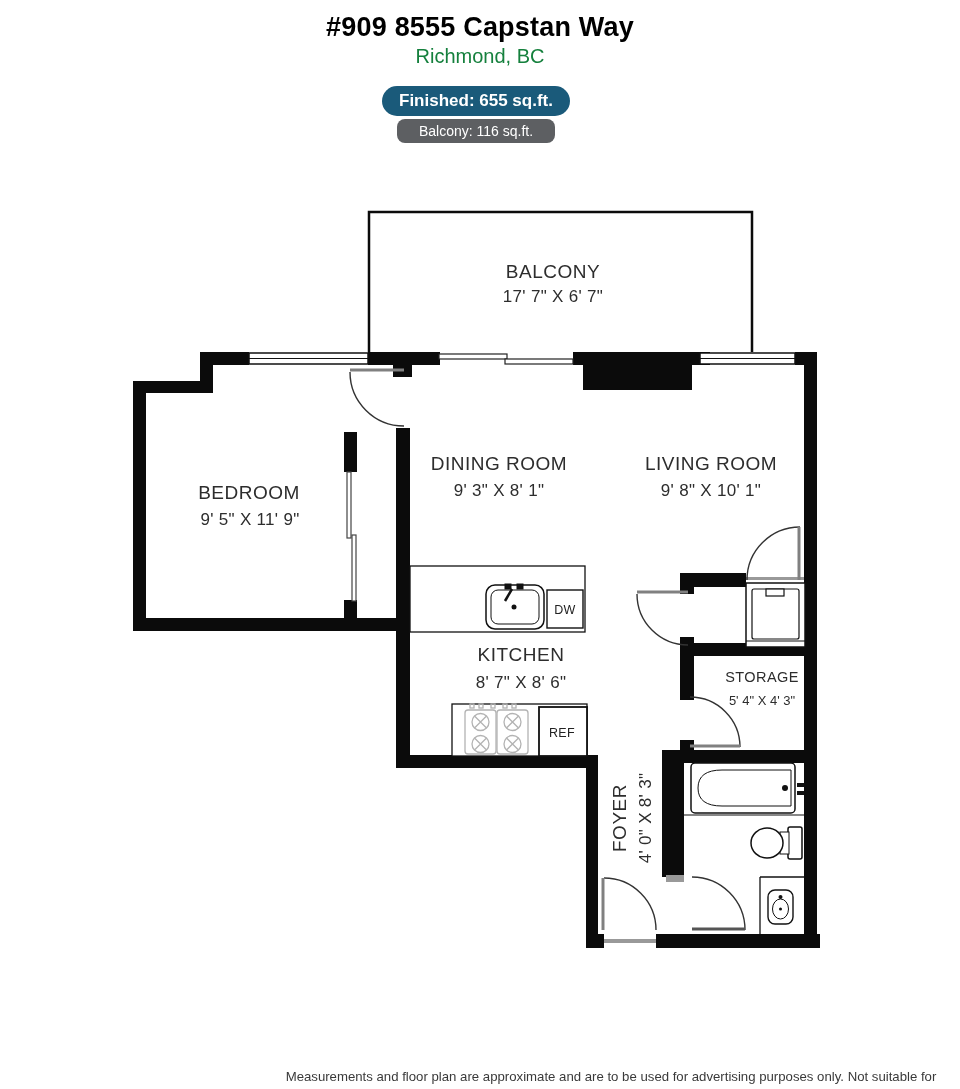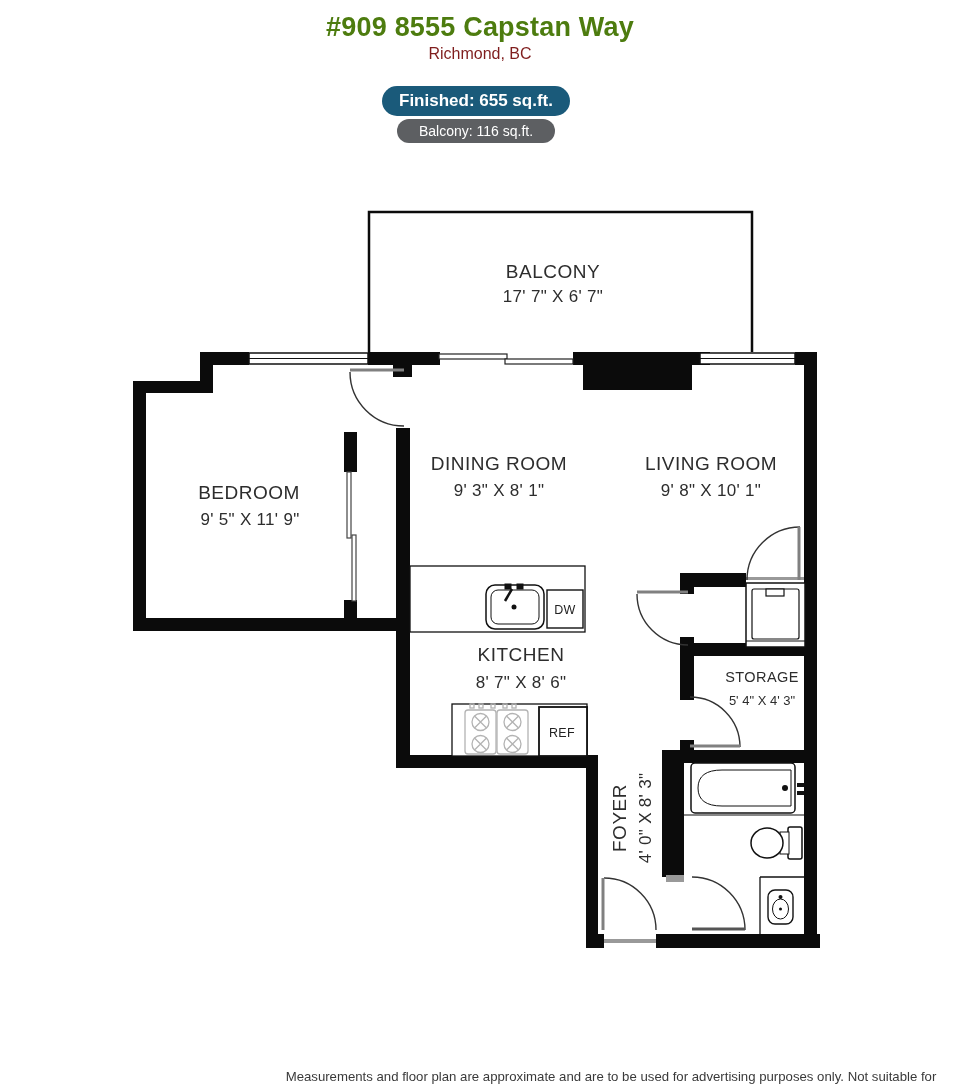--- a/index.html
+++ b/index.html
@@ -1,25 +1,25 @@
 <!DOCTYPE html>
 <html><head>
 <meta charset="utf-8">
 <style>
   html,body{margin:0;padding:0;background:#fff;}
   .page{position:relative;width:960px;height:1089px;background:#fff;overflow:hidden;
         font-family:"Liberation Sans",sans-serif;}
   .hdr-title{position:absolute;top:12px;left:0;width:960px;text-align:center;
-             font-size:27px;font-weight:bold;color:#4d7c0f;letter-spacing:.2px;margin:0;}
+             font-size:27px;font-weight:bold;color:#000000;letter-spacing:.2px;margin:0;}
   .hdr-sub{position:absolute;top:45px;left:0;width:960px;text-align:center;
-           font-size:16px;color:#7f1d1d;}
+           font-size:20px;color:#15803d;}
   .badge-wrap{position:absolute;left:0;width:952px;text-align:center;}
   .badge{display:inline-block;color:#fff;border-radius:15px;}
   .badge-finished{font-size:17px;font-weight:bold;padding:5px 17px;}
-  .badge-balcony{font-size:14px;padding:4px 22px;}
+  .badge-balcony{font-size:14px;padding:4px 22px;border-radius:8px;}
   .plan-svg{position:absolute;top:0;left:0;}
   .room-name{font-size:19px;fill:#2d2d2d;letter-spacing:.5px;}
   .room-dims{font-size:17px;fill:#2d2d2d;letter-spacing:.3px;}
   .small-name{font-size:14.5px;fill:#2d2d2d;letter-spacing:.4px;}
   .small-dims{font-size:13px;fill:#2d2d2d;}
   .appl-label{font-size:12.5px;fill:#222;letter-spacing:.4px;}
   .footer{position:absolute;top:1066px;left:261px;width:700px;text-align:center;
           font-size:13.2px;line-height:21px;color:#3a3a3a;}
   text{font-family:"Liberation Sans",sans-serif;}
 </style>

